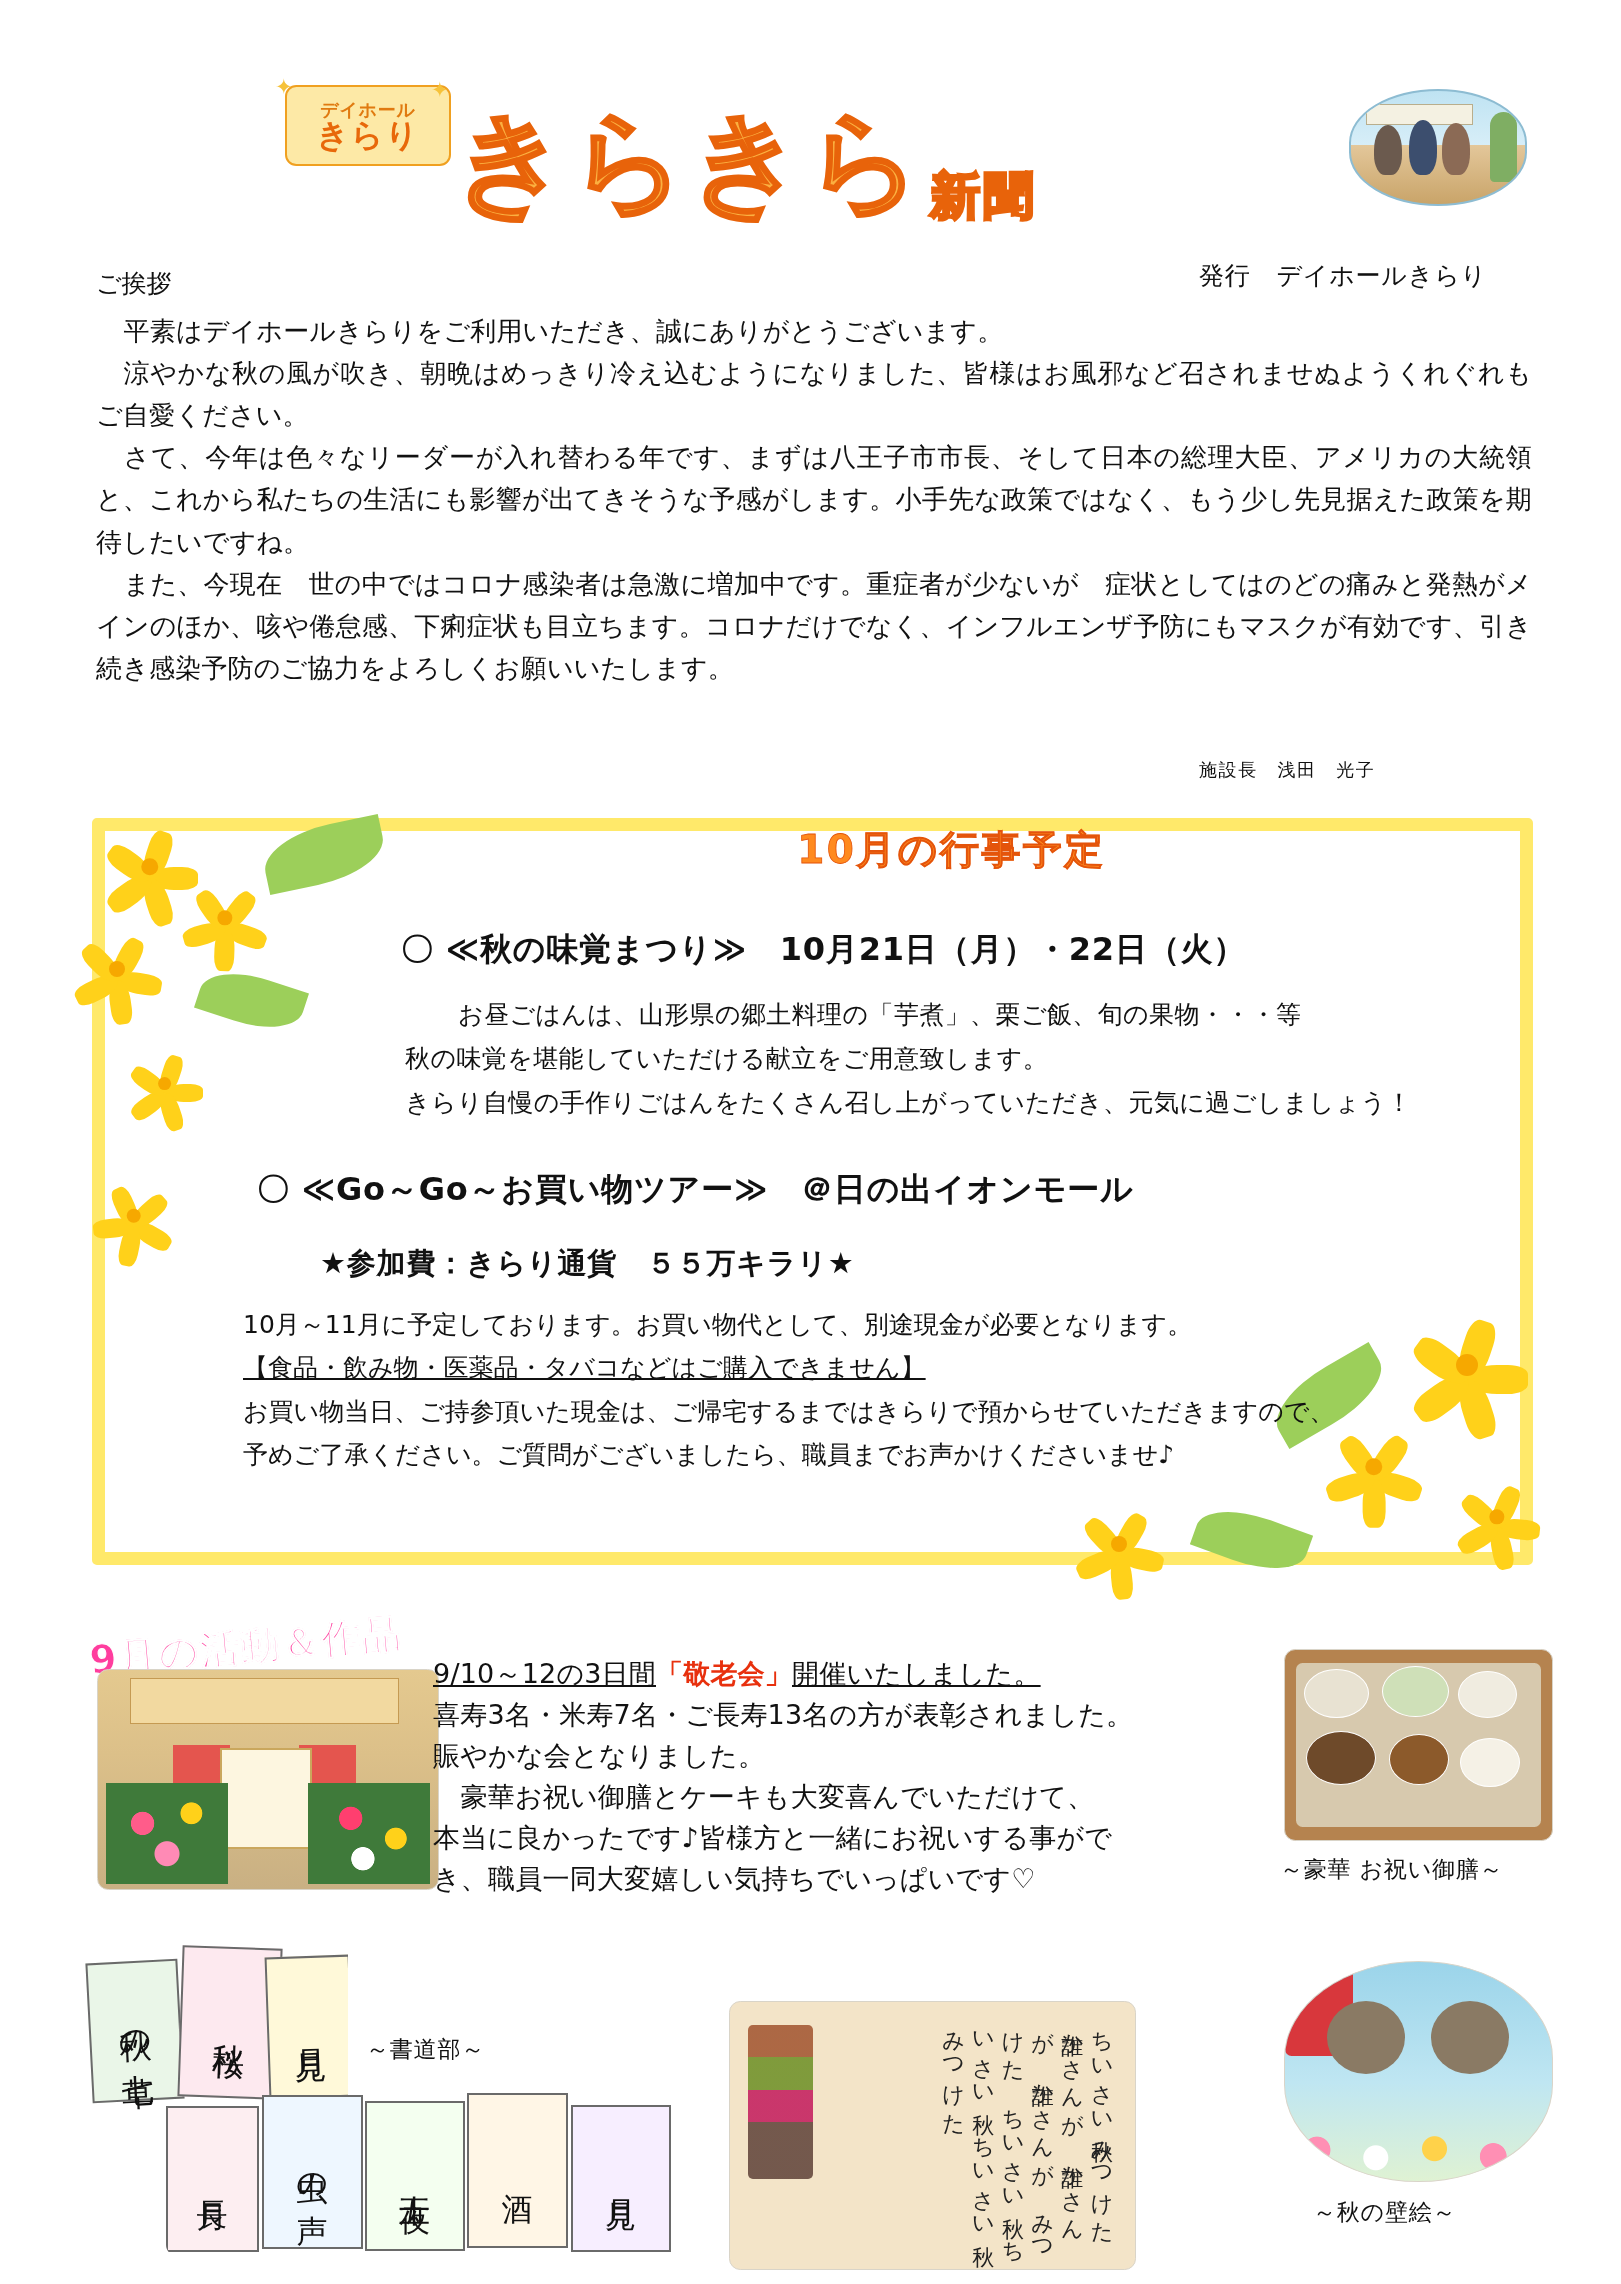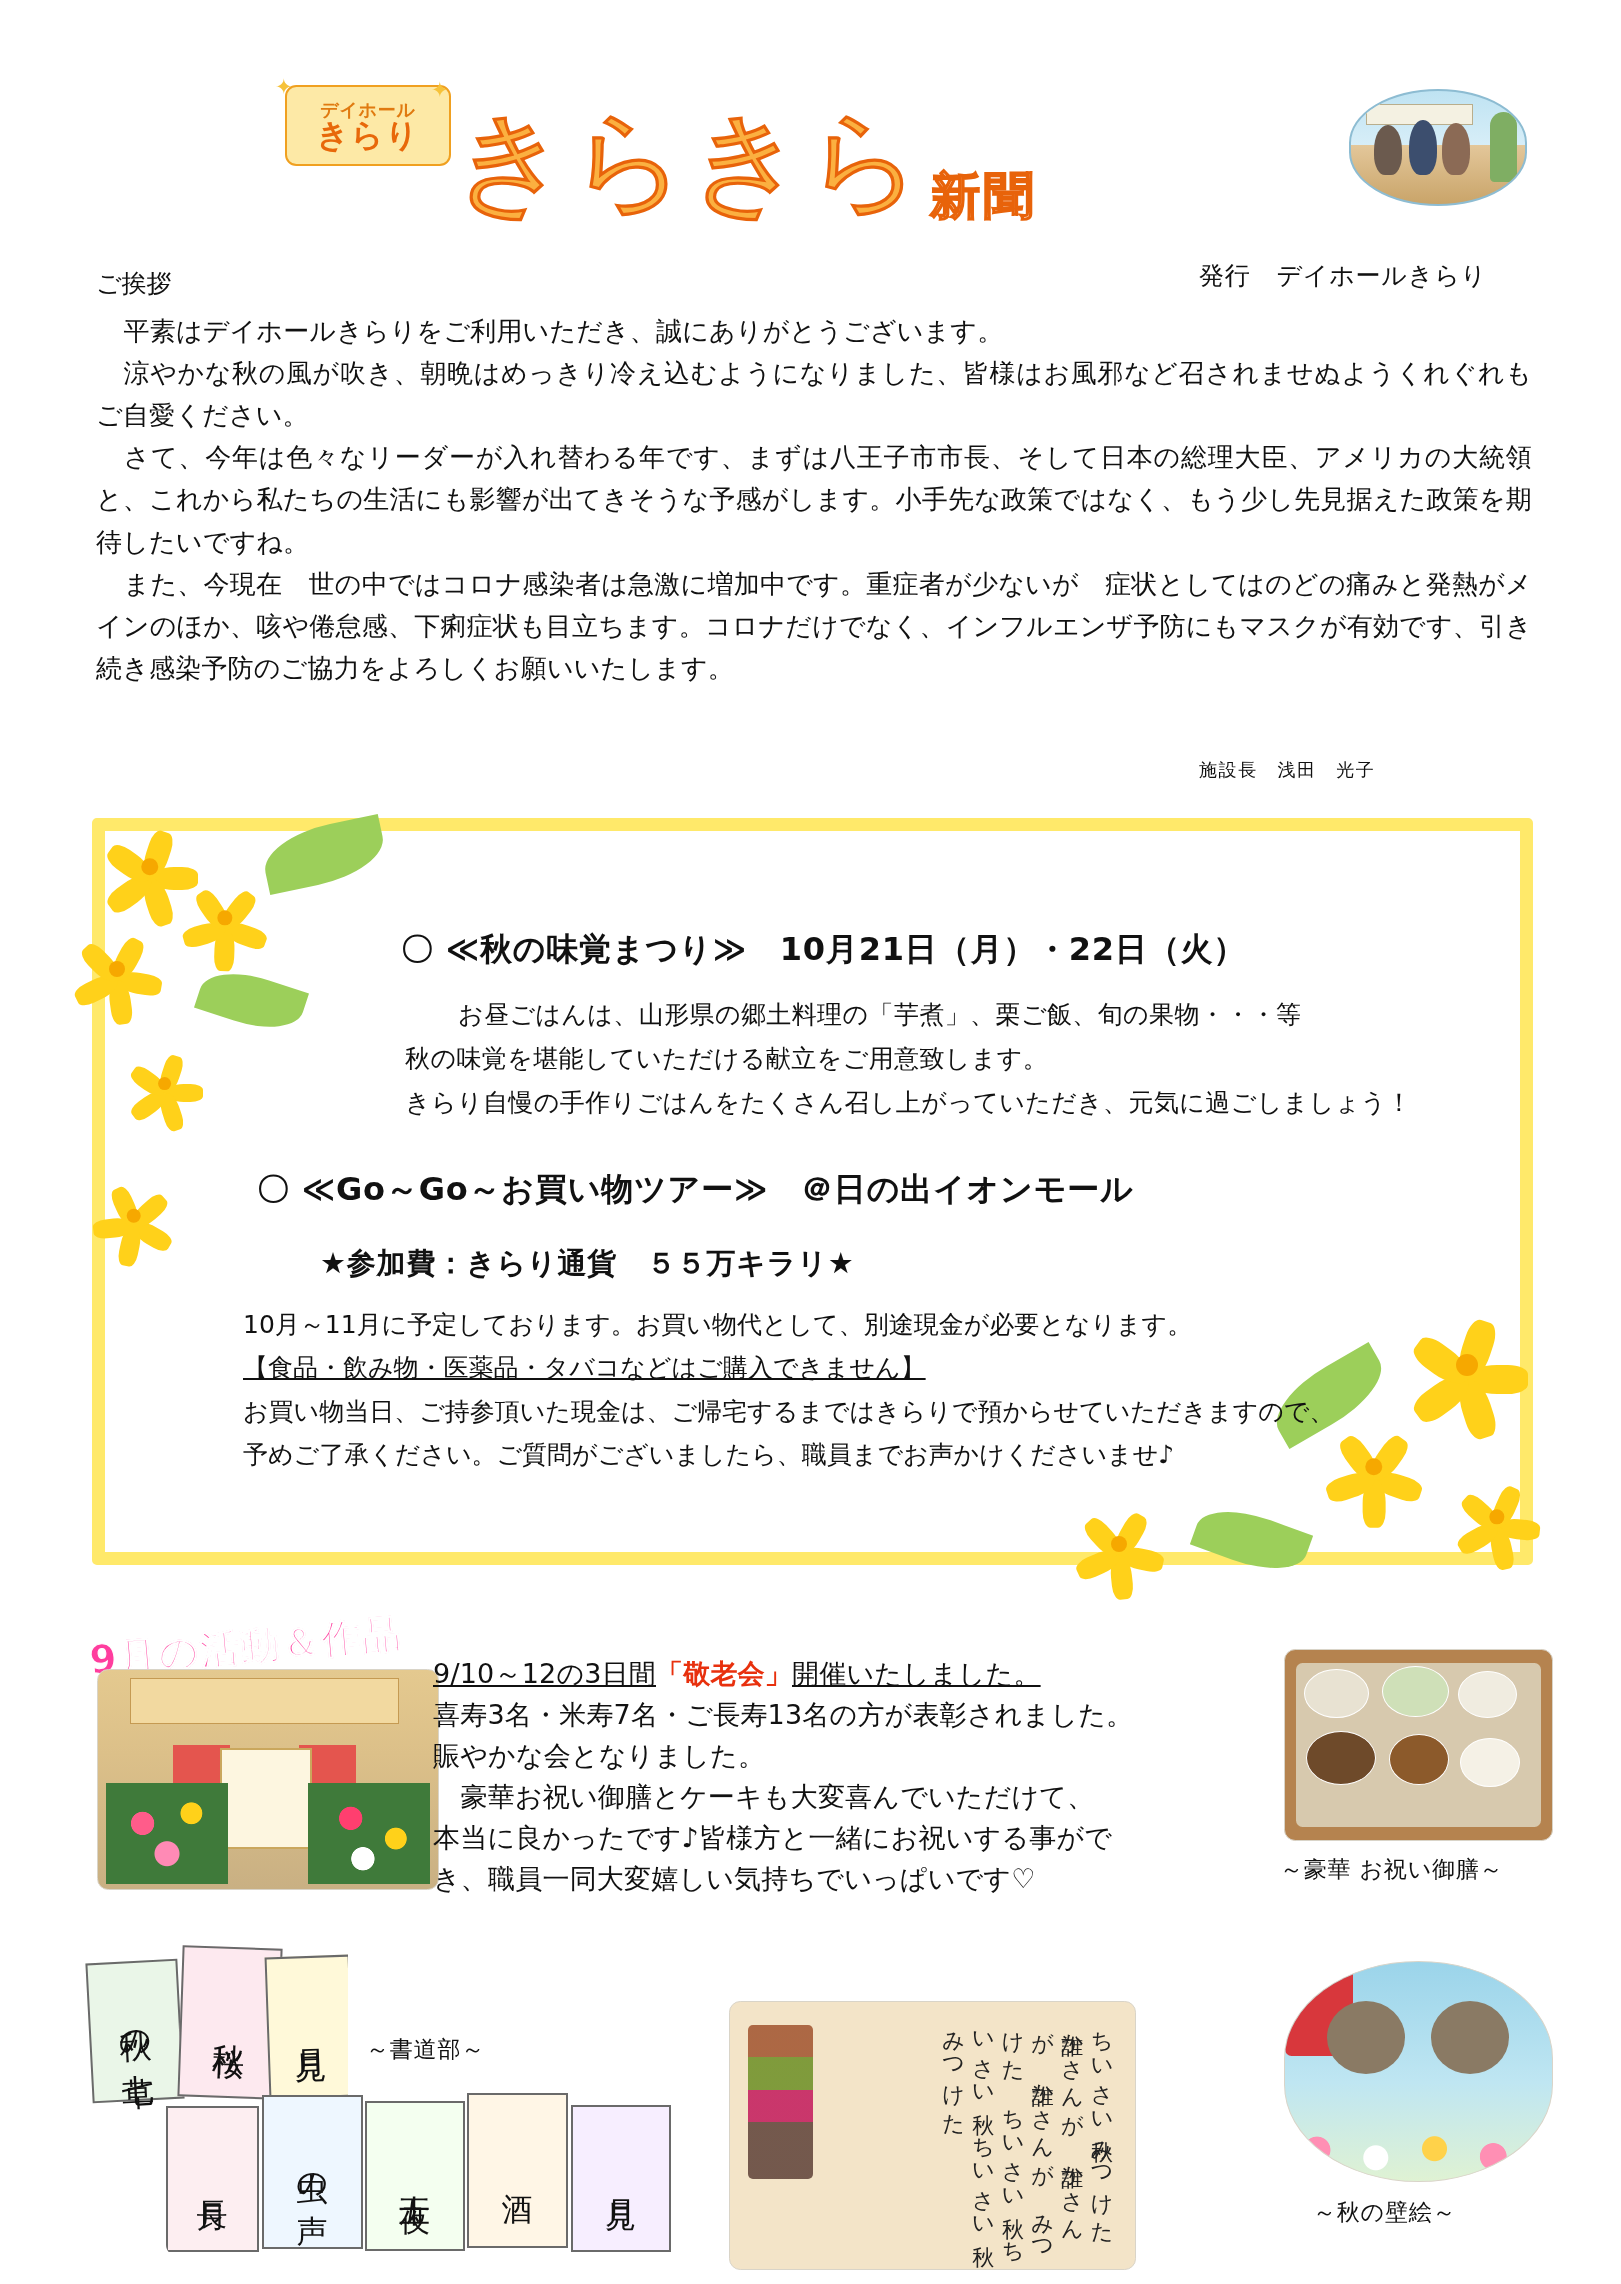--- a/index.html
+++ b/index.html
@@ -19,21 +19,21 @@
     background:#fde9a6;border:2.4px solid #f0a020;border-radius:11.3px;
     display:flex;flex-direction:column;align-items:center;justify-content:center;
     line-height:1.0;
   }
   .logo-badge .l1{font-size:18px;color:#e07a10;font-weight:bold;letter-spacing:0.8px;}
   .logo-badge .l2{font-size:32px;color:#e8680a;font-weight:bold;letter-spacing:1.6px;}
   .logo-spark{position:absolute;font-size:21px;color:#f6c23a;}
 
   .masthead{
     position:absolute;left:454px;top:97px;width:697px;height:138px;
-    font-size:112px;font-weight:normal;color:#fbb040;
+    font-size:112px;font-weight:bold;color:#fbb040;
     -webkit-text-stroke:3.2px #e8630a;
     letter-spacing:3.2px;
     white-space:nowrap;
     line-height:1.15;
   }
   .masthead .sub{
     font-size:50px;color:#ffffff;-webkit-text-stroke:3.2px #e8630a;
     vertical-align:bottom;margin-left:4.9px;
   }
 
@@ -302,20 +302,21 @@
       <span style="transform:rotate(156deg)"></span>
         <span style="transform:rotate(228deg)"></span>
       <span style="transform:rotate(300deg)"></span>
         <i></i>
     </div>
     <div class="leaf" style="left:186px;top:24px;width:122px;height:57px;transform:rotate(-12deg);"></div>
     <div class="leaf" style="left:122px;top:174px;width:105px;height:49px;transform:rotate(18deg);"></div>
     <div class="leaf" style="left:1191px;top:567px;width:122px;height:53px;transform:rotate(150deg);"></div>
     <div class="leaf" style="left:1118px;top:713px;width:113px;height:50px;transform:rotate(200deg);"></div>
 
+    <div class="sched-title">10月の行事予定</div>
 
     <div class="sched-body">
       <div class="ev1-head">〇 ≪秋の味覚まつり≫　10月21日（月）・22日（火）</div>
       <div class="ev1-l1">お昼ごはんは、山形県の郷土料理の「芋煮」、栗ご飯、旬の果物・・・等</div>
       <div class="ev1-l2">秋の味覚を堪能していただける献立をご用意致します。</div>
       <div class="ev1-l3">きらり自慢の手作りごはんをたくさん召し上がっていただき、元気に過ごしましょう！</div>
 
       <div class="ev2-head">〇 ≪Go～Go～お買い物ツアー≫　＠日の出イオンモール</div>
       <div class="ev2-fee">★参加費：きらり通貨　５５万キラリ★</div>
       <div class="ev2-l1">10月～11月に予定しております。お買い物代として、別途現金が必要となります。</div>

